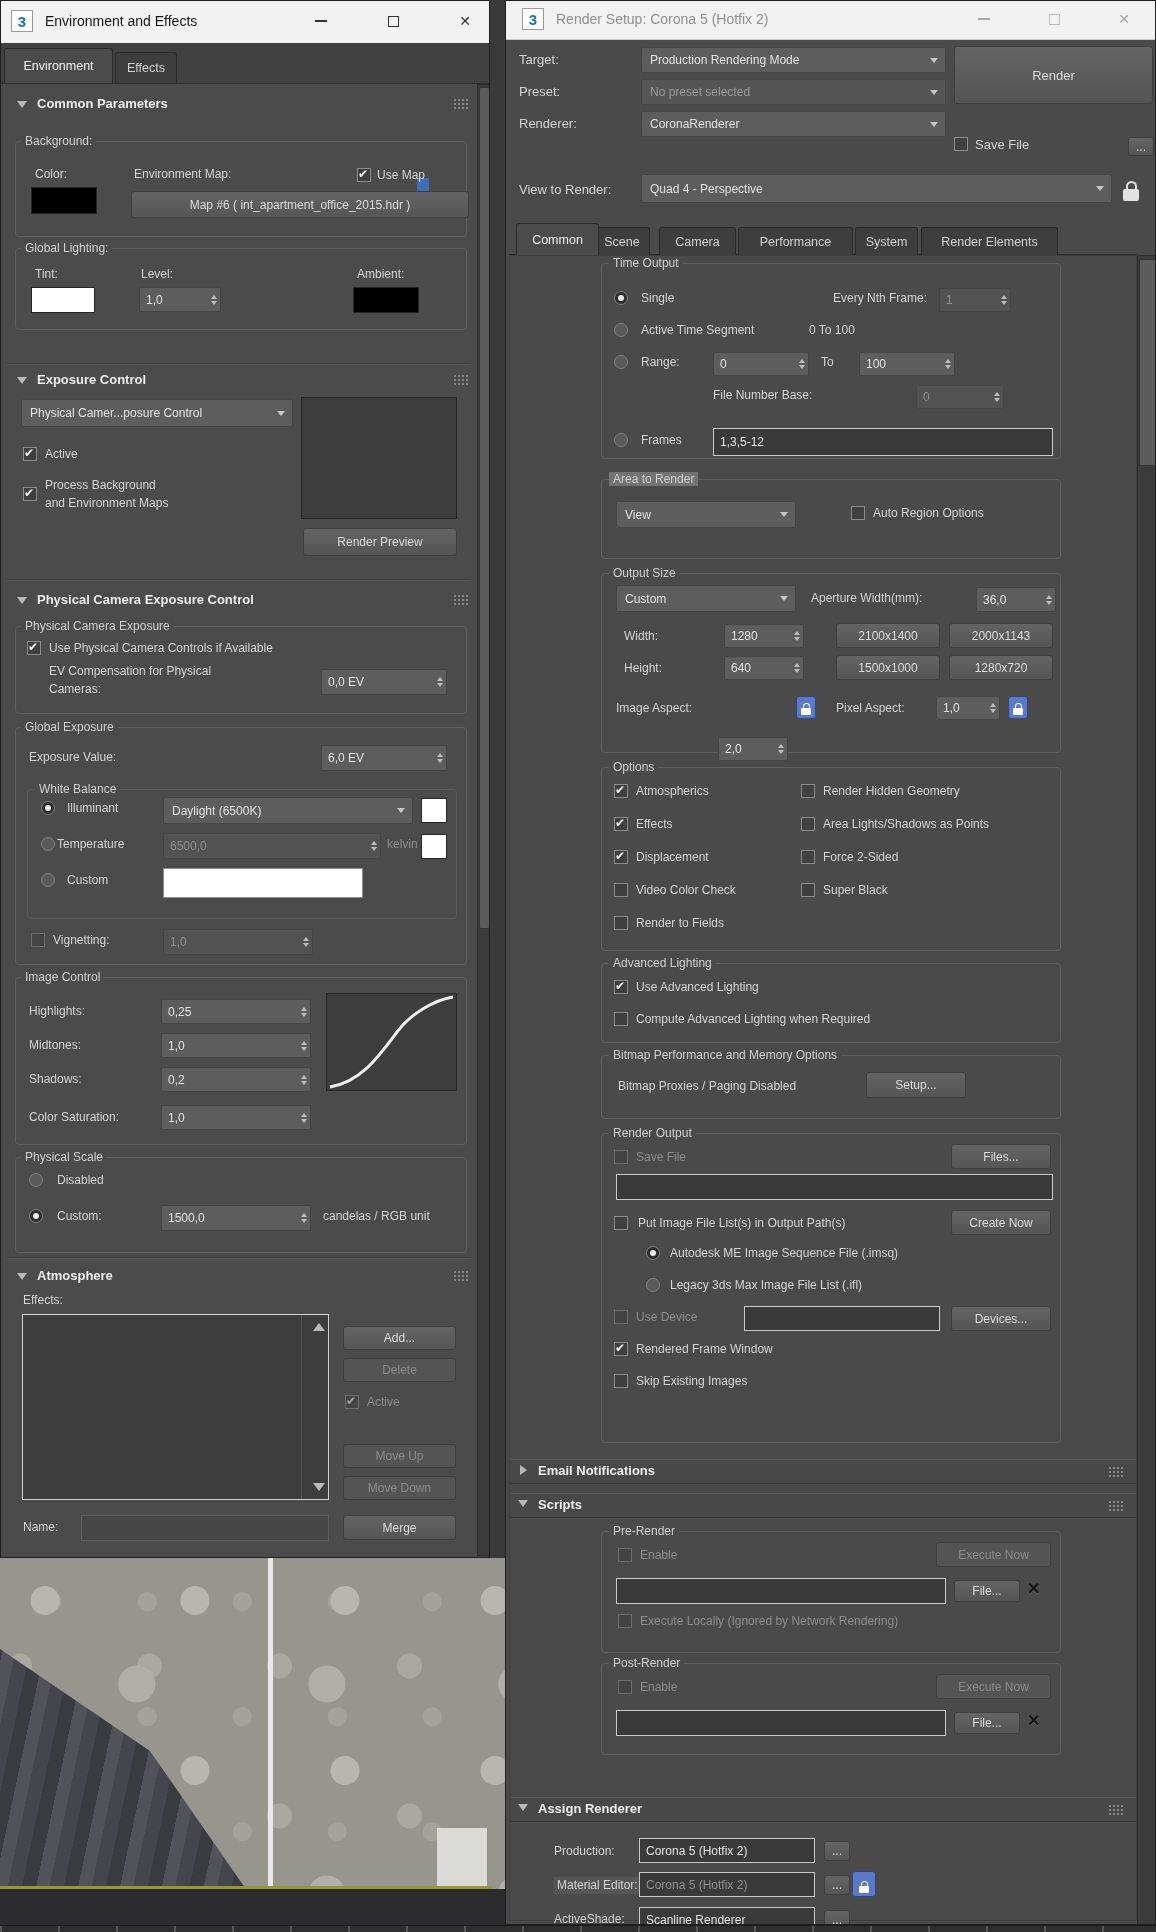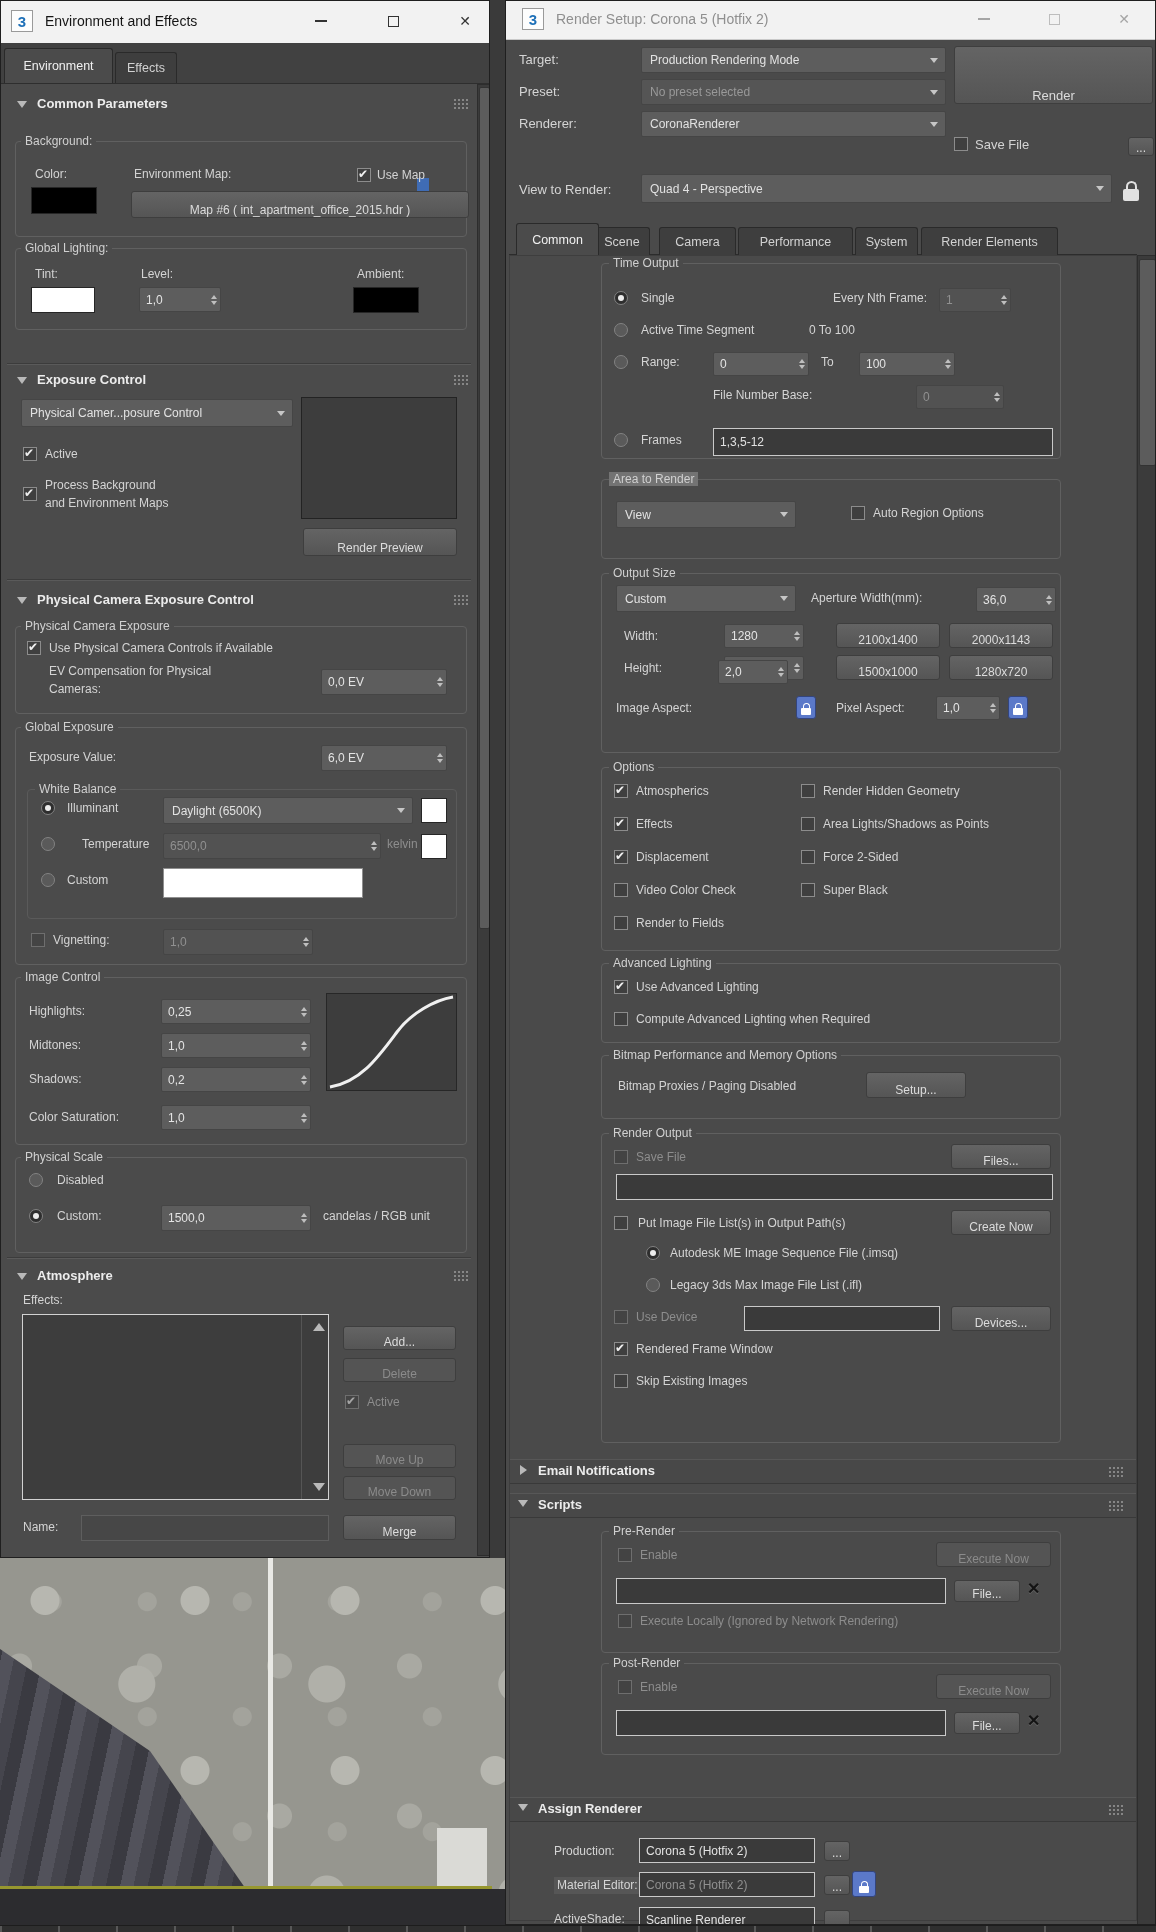--- a/index.html
+++ b/index.html
@@ -15,21 +15,21 @@
   .xgl{font-size:14px;line-height:14px}
   .logo{position:absolute;width:22px;height:22px;background:#fdfdfd;border:1px solid #9a9a9a;box-sizing:border-box;
         display:flex;align-items:center;justify-content:center;font-weight:bold;font-size:15px;color:#1e70b8}
   .lbl{position:absolute;font-size:12px;line-height:15px;color:#d4d4d4;white-space:nowrap}
   .lbl.dim{color:#8d8d8d}
   .hdr{position:absolute;font-size:13px;font-weight:bold;color:#ececec;white-space:nowrap}
   .grp{position:absolute;border:1px solid #606060;border-radius:4px;box-sizing:border-box}
   .grp.inner{border-color:#5a5a5a}
   .grplbl{position:absolute;font-size:12px;color:#d0d0d0;background:#4b4b4b;padding:0 4px;white-space:nowrap;line-height:14px}
   .btn{position:absolute;background:linear-gradient(#646464,#555555);border:1px solid #3e3e3e;border-radius:3px;
-       color:#dcdcdc;font-size:12px;display:flex;align-items:flex-end;justify-content:center;box-sizing:border-box;white-space:nowrap}
+       color:#dcdcdc;font-size:12px;display:flex;align-items:center;justify-content:center;box-sizing:border-box;white-space:nowrap}
   .btn.dim{color:#8b8b8b;background:#545454}
   .dd{position:absolute;background:#5d5d5d;border:1px solid #454545;border-radius:2px;display:flex;align-items:center;box-sizing:border-box}
   .dd .t{flex:1;font-size:12px;color:#e2e2e2;padding-left:8px;white-space:nowrap;overflow:hidden}
   .dd .t.dim{color:#999}
   .car{width:0;height:0;border-left:4px solid transparent;border-right:4px solid transparent;border-top:5px solid #c6c6c6;margin-right:7px}
   .spin{position:absolute;background:#5d5d5d;border:1px solid #454545;border-radius:2px;display:flex;align-items:center;box-sizing:border-box}
   .spin .t{flex:1;font-size:12px;color:#e4e4e4;padding-left:6px;white-space:nowrap;overflow:hidden}
   .spin.dim{background:#525252}
   .spin.dim .t{color:#909090}
   .ar{display:flex;flex-direction:column;align-items:center;margin-right:3px;gap:2px}
@@ -201,21 +201,21 @@
   <div class="grp inner" style="left:26px;top:788px;width:430px;height:130px"></div>
   <div class="grplbl" style="left:34px;top:781px">White Balance</div>
   <div class="rad sel" style="left:40px;top:800px"></div>
   <div class="lbl" style="left:66px;top:800px">Illuminant</div>
   <div class="dd" style="left:162px;top:796px;width:250px;height:27px">
       <span class="t">Daylight (6500K)</span>
       <span class="car"></span>
     </div>
   <div class="sw" style="left:420px;top:797px;width:26px;height:25px;background:#fff"></div>
   <div class="rad" style="left:40px;top:836px"></div>
-  <div class="lbl" style="left:81px;top:836px">Temperature</div>
+  <div class="lbl" style="left:56px;top:836px">Temperature</div>
   <div class="spin dim" style="left:162px;top:832px;width:218px;height:26px">
       <span class="t">6500,0</span>
       <span class="ar">
         <i class="u"></i>
         <i class="d"></i>
       </span>
     </div>
   <div class="lbl dim" style="left:386px;top:836px">kelvin</div>
   <div class="sw" style="left:420px;top:833px;width:26px;height:25px;background:#fff"></div>
   <div class="rad" style="left:40px;top:872px"></div>
@@ -482,21 +482,21 @@
         <i class="d"></i>
       </span>
     </div>
   <div class="btn" style="left:330px;top:654px;width:104px;height:25px">
       <span>1500x1000</span>
     </div>
   <div class="btn" style="left:443px;top:654px;width:104px;height:25px">
       <span>1280x720</span>
     </div>
   <div class="lbl" style="left:110px;top:700px">Image Aspect:</div>
-  <div class="spin" style="left:212px;top:659px;width:70px;height:24px">
+  <div class="spin" style="left:212px;top:736px;width:70px;height:24px">
       <span class="t">2,0</span>
       <span class="ar">
         <i class="u"></i>
         <i class="d"></i>
       </span>
     </div>
   <div class="lockbtn" style="left:290px;top:695px;width:20px;height:23px">
       <span class="shk"></span>
       <span class="bdy"></span>
     </div>

